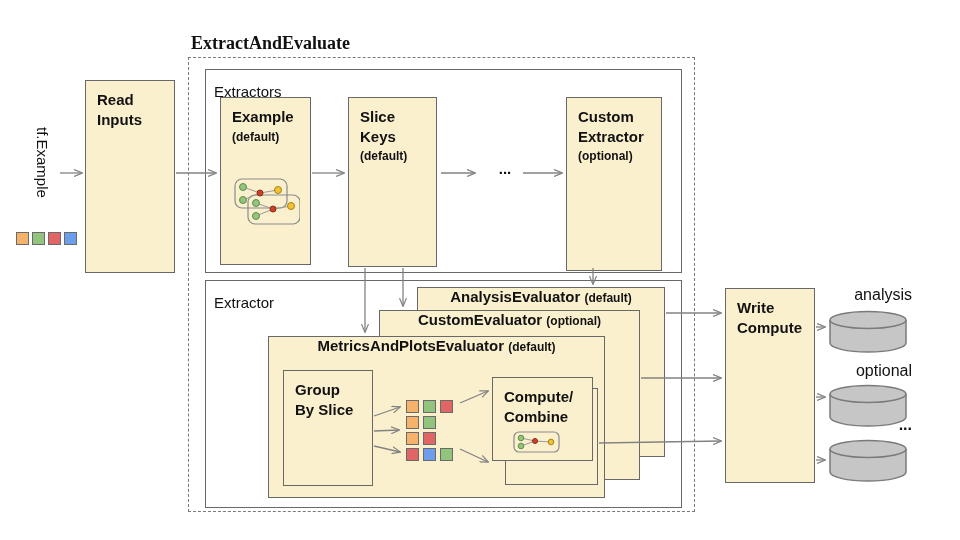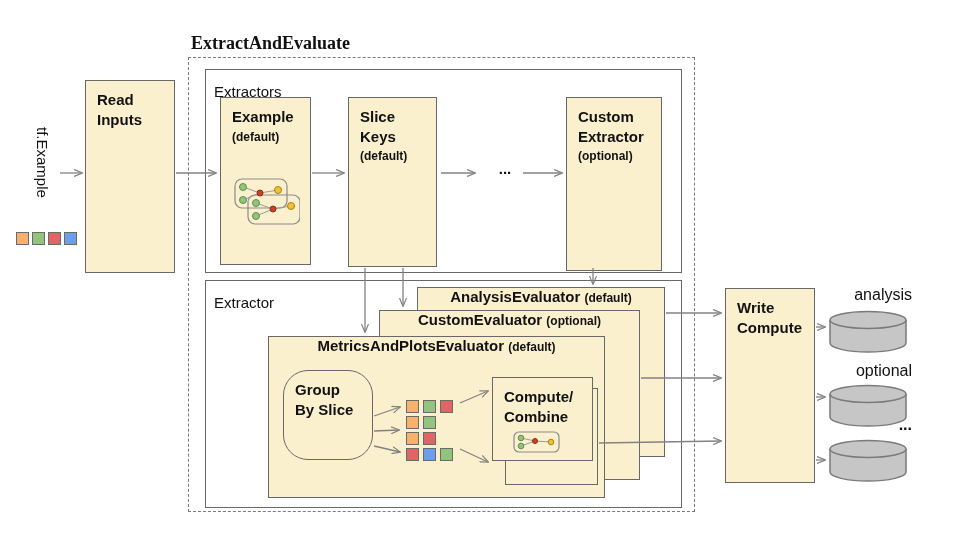--- a/index.html
+++ b/index.html
@@ -19,21 +19,21 @@
   .read{left:85px;top:80px;width:90px;height:193px;}
   .predict{left:220px;top:97px;width:91px;height:168px;}
   .slicekeys{left:348px;top:97px;width:89px;height:170px;}
   .customext{left:566px;top:97px;width:96px;height:174px;}
   .dots{left:488px;top:160px;width:34px;font-size:15px;font-weight:700;text-align:center;}
   .stack{box-sizing:border-box;}
   .an-eval{left:417px;top:287px;width:248px;height:170px;}
   .cu-eval{left:379px;top:310px;width:261px;height:170px;}
   .mp-eval{left:268px;top:336px;width:337px;height:162px;}
   .stack-title{text-align:center;padding-top:0;font-size:15px;font-weight:700;white-space:nowrap;}
-  .groupby{left:283px;top:370px;width:90px;height:90px;border-radius:25px;}
+  .groupby{left:283px;top:370px;width:90px;height:116px;}
   .compute-shadow{left:505px;top:388px;width:93px;height:97px;}
   .compute{left:492px;top:377px;width:101px;height:84px;}
   .write{left:725px;top:288px;width:90px;height:195px;}
   .vlabel{left:34px;top:127px;height:95px;writing-mode:vertical-rl;font-size:15px;}
   .legend{left:16px;top:232px;display:flex;gap:3px;}
   .sq{width:13px;height:13px;border:1.5px solid #6a6a6a;box-sizing:border-box;}
   .grid{left:406px;top:400px;}
   .grid .row{display:flex;gap:4px;margin-bottom:3px;height:13px;}
   .icon{position:absolute;}
   .arrows{position:absolute;left:0;top:0;width:960px;height:540px;pointer-events:none;z-index:20;}

